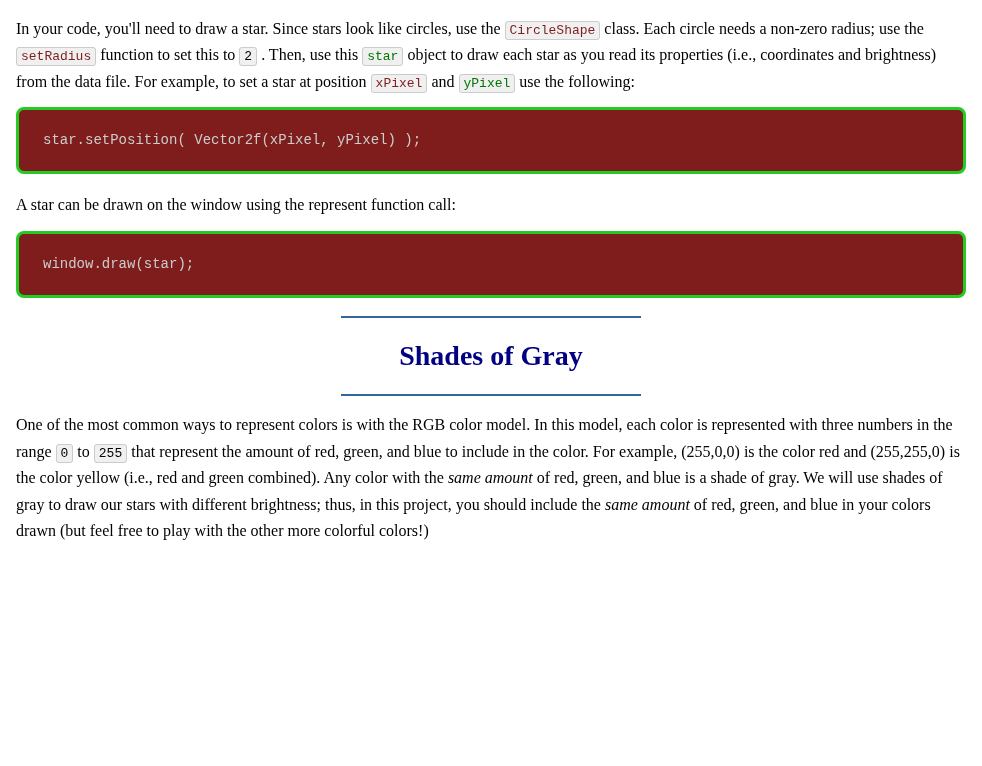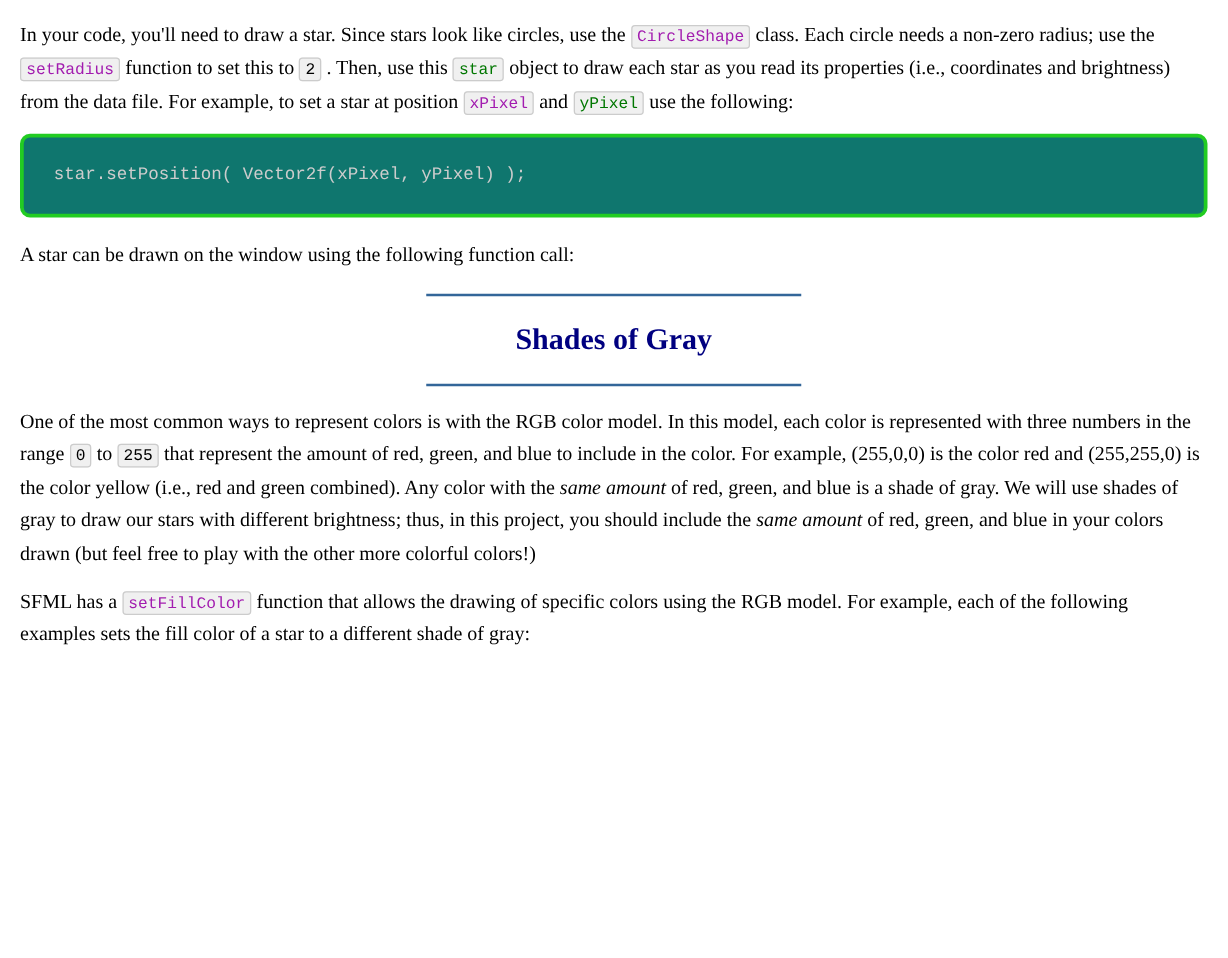--- a/index.html
+++ b/index.html
@@ -32,30 +32,30 @@
       font-family: 'Courier New', Courier, monospace;
       font-size: 13px;
       background: #f0f0f0;
       border: 1px solid #ccc;
       border-radius: 3px;
       padding: 1px 4px;
       color: #000;
     }
 
     .inline-code.red {
-      color: #a21caf;
+      color: #7f1d1d;
     }
 
     .inline-code.green {
       color: #007700;
       text-align: right;
     }
 
     .code-block-wrapper {
-      background: #0f766e;
+      background: #7f1d1d;
       border: 3px solid #22cc22;
       border-radius: 8px;
       padding: 20px 24px;
       margin: 12px 0 18px 0;
     }
 
     .code-block {
       font-family: 'Courier New', Courier, monospace;
       font-size: 14px;
       color: #cccccc;
@@ -65,21 +65,21 @@
 
     .section-divider {
       border: none;
       border-top: 2px solid #336699;
       width: 300px;
       margin: 16px auto;
     }
 
     .section-title {
       text-align: center;
-      font-size: 24px;
+      font-size: 28px;
       font-weight: bold;
       color: #000080;
       margin: 8px 0;
     }
 
     .bold-italic {
       font-weight: normal;
       font-style: italic;
     }
 
@@ -99,30 +99,30 @@
 <div class="content-area">
 
   <p>
     <span>In your code, you'll need to draw a star. Since stars look like circles, use the </span><code class="inline-code red">CircleShape</code><span> class. Each circle needs a non-zero radius; use the </span><code class="inline-code red">setRadius</code><span> function to set this to </span><code class="inline-code">2</code><span> . Then, use this </span><code class="inline-code green">star</code><span> object to draw each star as you read its properties (i.e., coordinates and brightness) from the data file. For example, to set a star at position </span><code class="inline-code red">xPixel</code><span> and </span><code class="inline-code green">yPixel</code><span> use the following:</span>
   </p>
 
   <div class="code-block-wrapper">
     <div class="code-block">star.setPosition( Vector2f(xPixel, yPixel) );</div>
   </div>
 
-  <p>A star can be drawn on the window using the following function call:</p>
+  <p>A star can be drawn on the window using the represent function call:</p>
 
+  <div class="code-block-wrapper">
+    <div class="code-block">window.draw(star);</div>
+  </div>
 
   <hr class="section-divider">
 
   <h2 class="section-title">Shades of Gray</h2>
 
   <hr class="section-divider">
 
   <p>
     <span>One of the most common ways to represent colors is with the RGB color model. In this model, each color is represented with three numbers in the range </span><code class="number-badge">0</code><span> to </span><code class="number-badge">255</code><span> that represent the amount of red, green, and blue to include in the color. For example, (255,0,0) is the color red and (255,255,0) is the color yellow (i.e., red and green combined). Any color with the </span><span class="bold-italic">same amount</span><span> of red, green, and blue is a shade of gray. We will use shades of gray to draw our stars with different brightness; thus, in this project, you should include the </span><span class="bold-italic">same amount</span><span> of red, green, and blue in your colors drawn (but feel free to play with the other more colorful colors!)</span>
   </p>
 
-  <p>
-    <span>SFML has a </span><code class="inline-code red">setFillColor</code><span> function that allows the drawing of specific colors using the RGB model. For example, each of the following examples sets the fill color of a star to a different shade of gray:</span>
-  </p>
 
 </div>
 
 </body></html>

